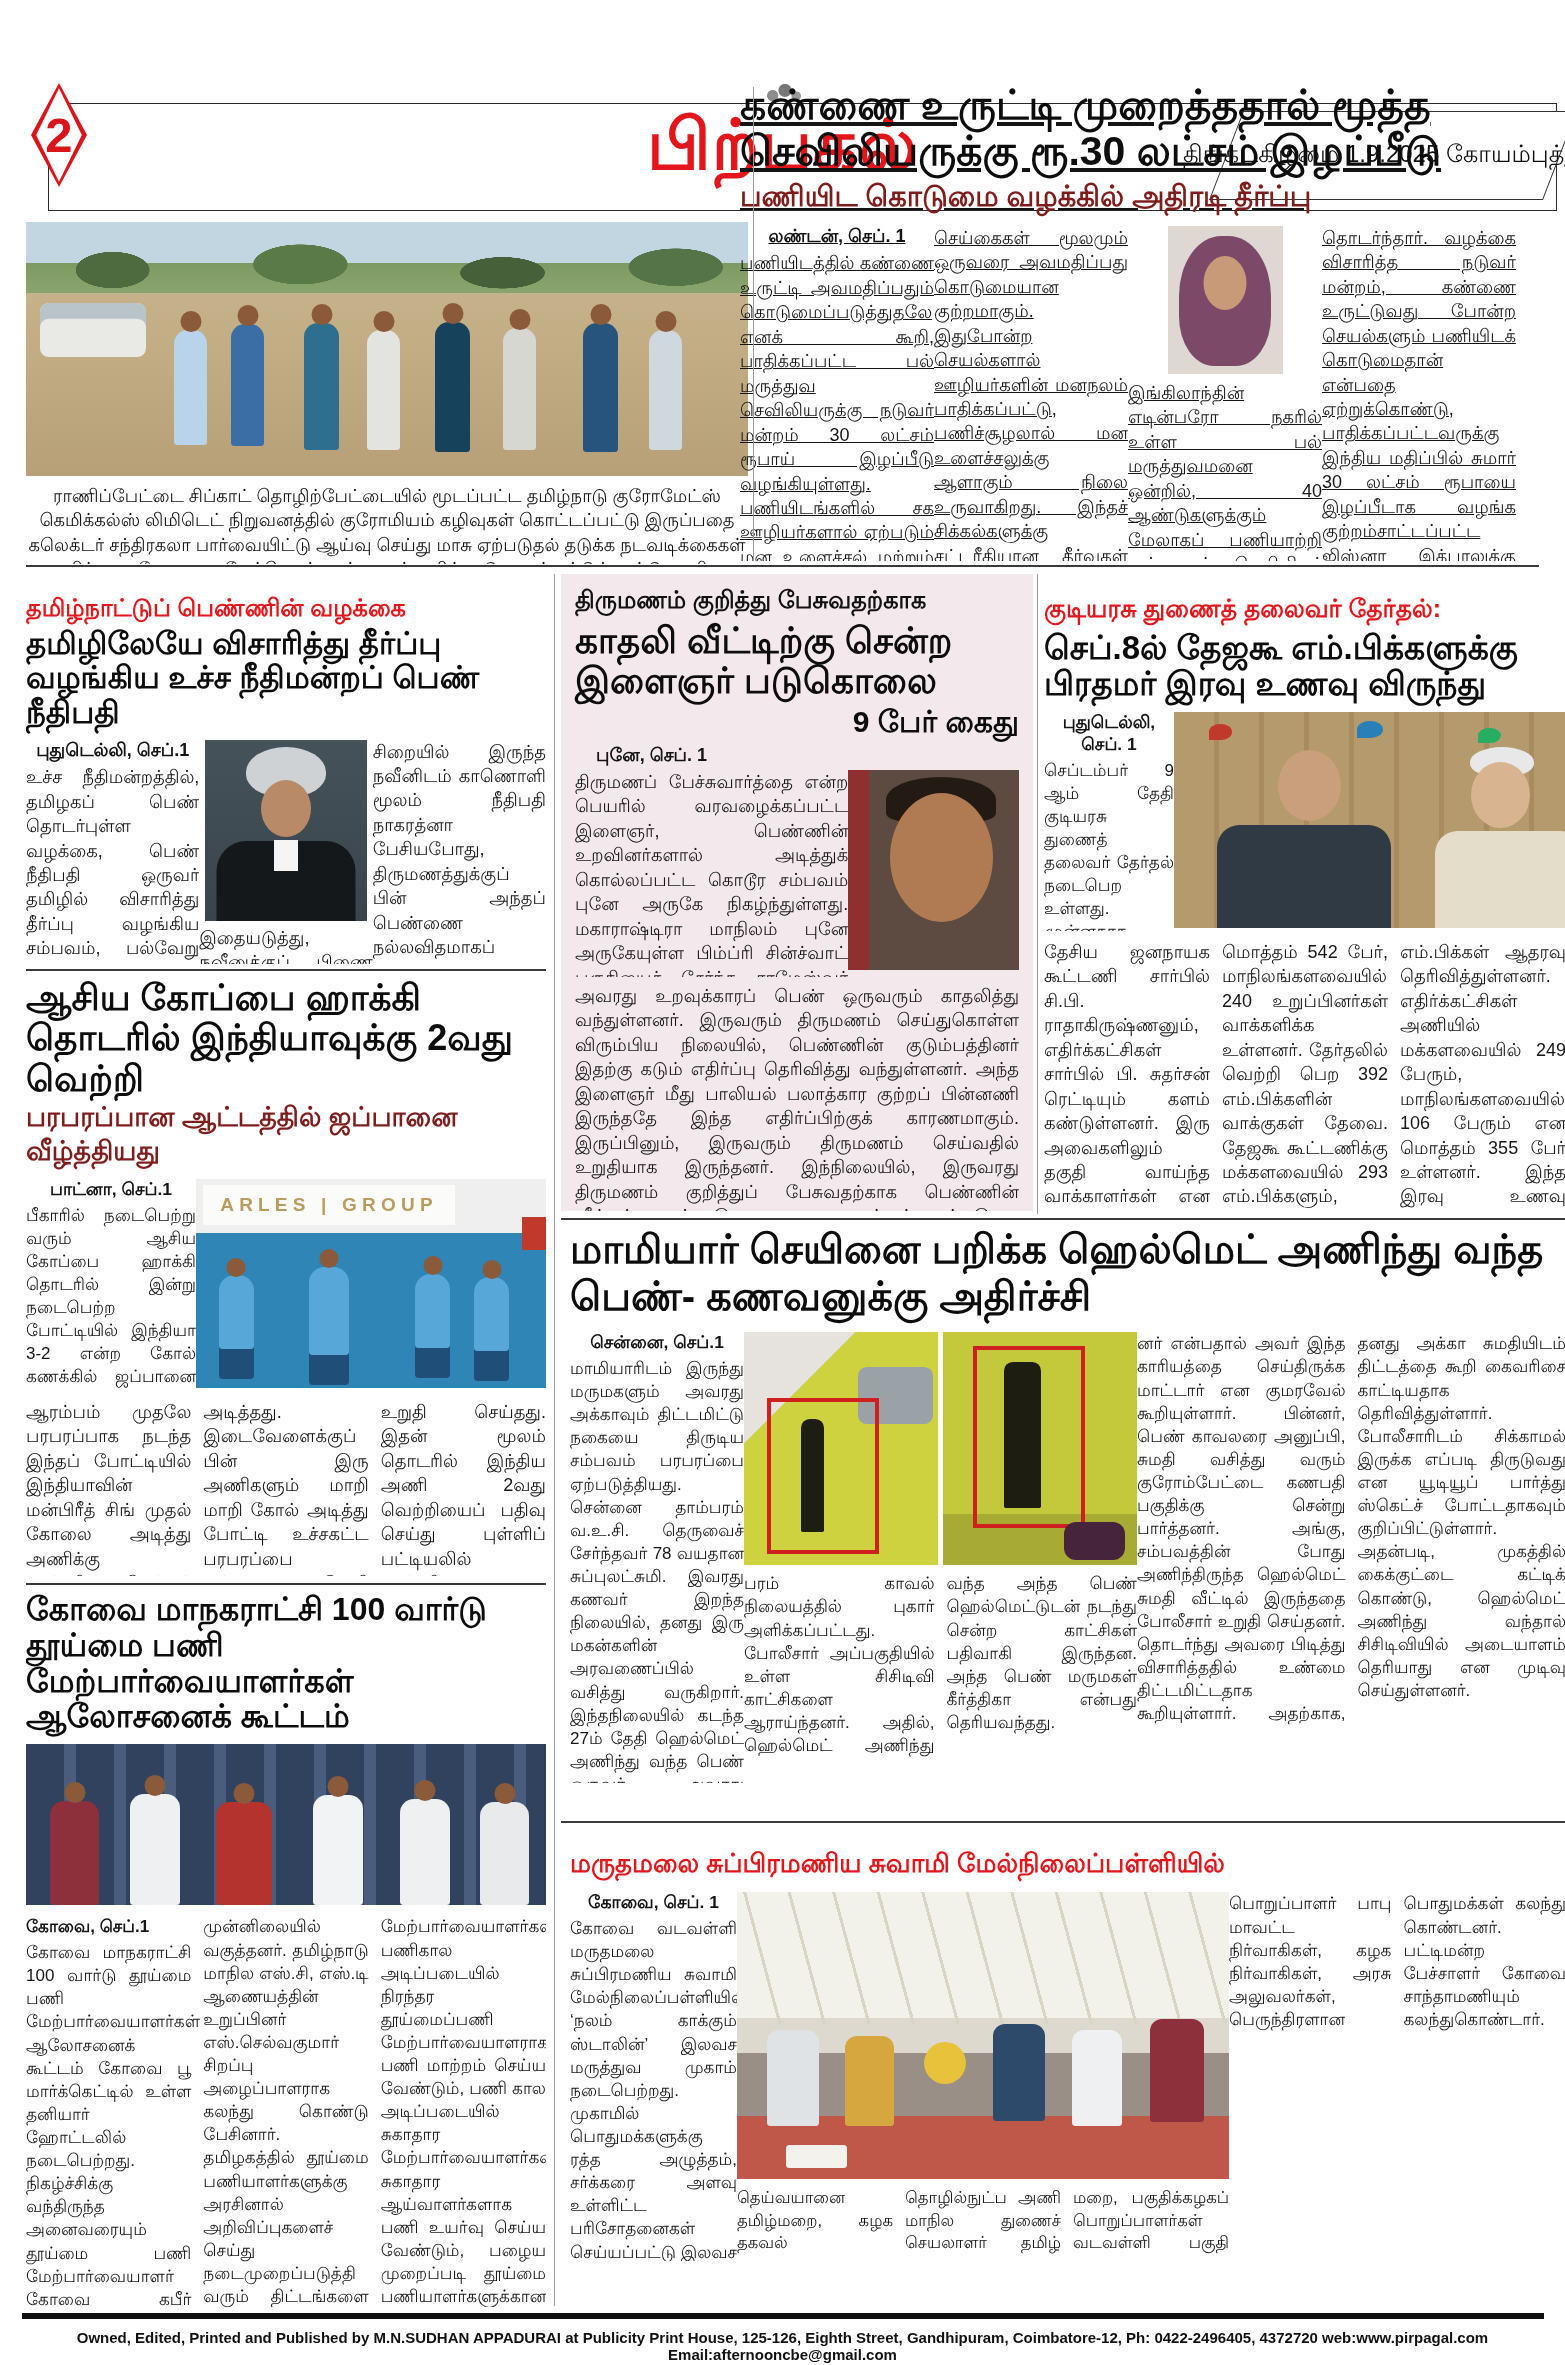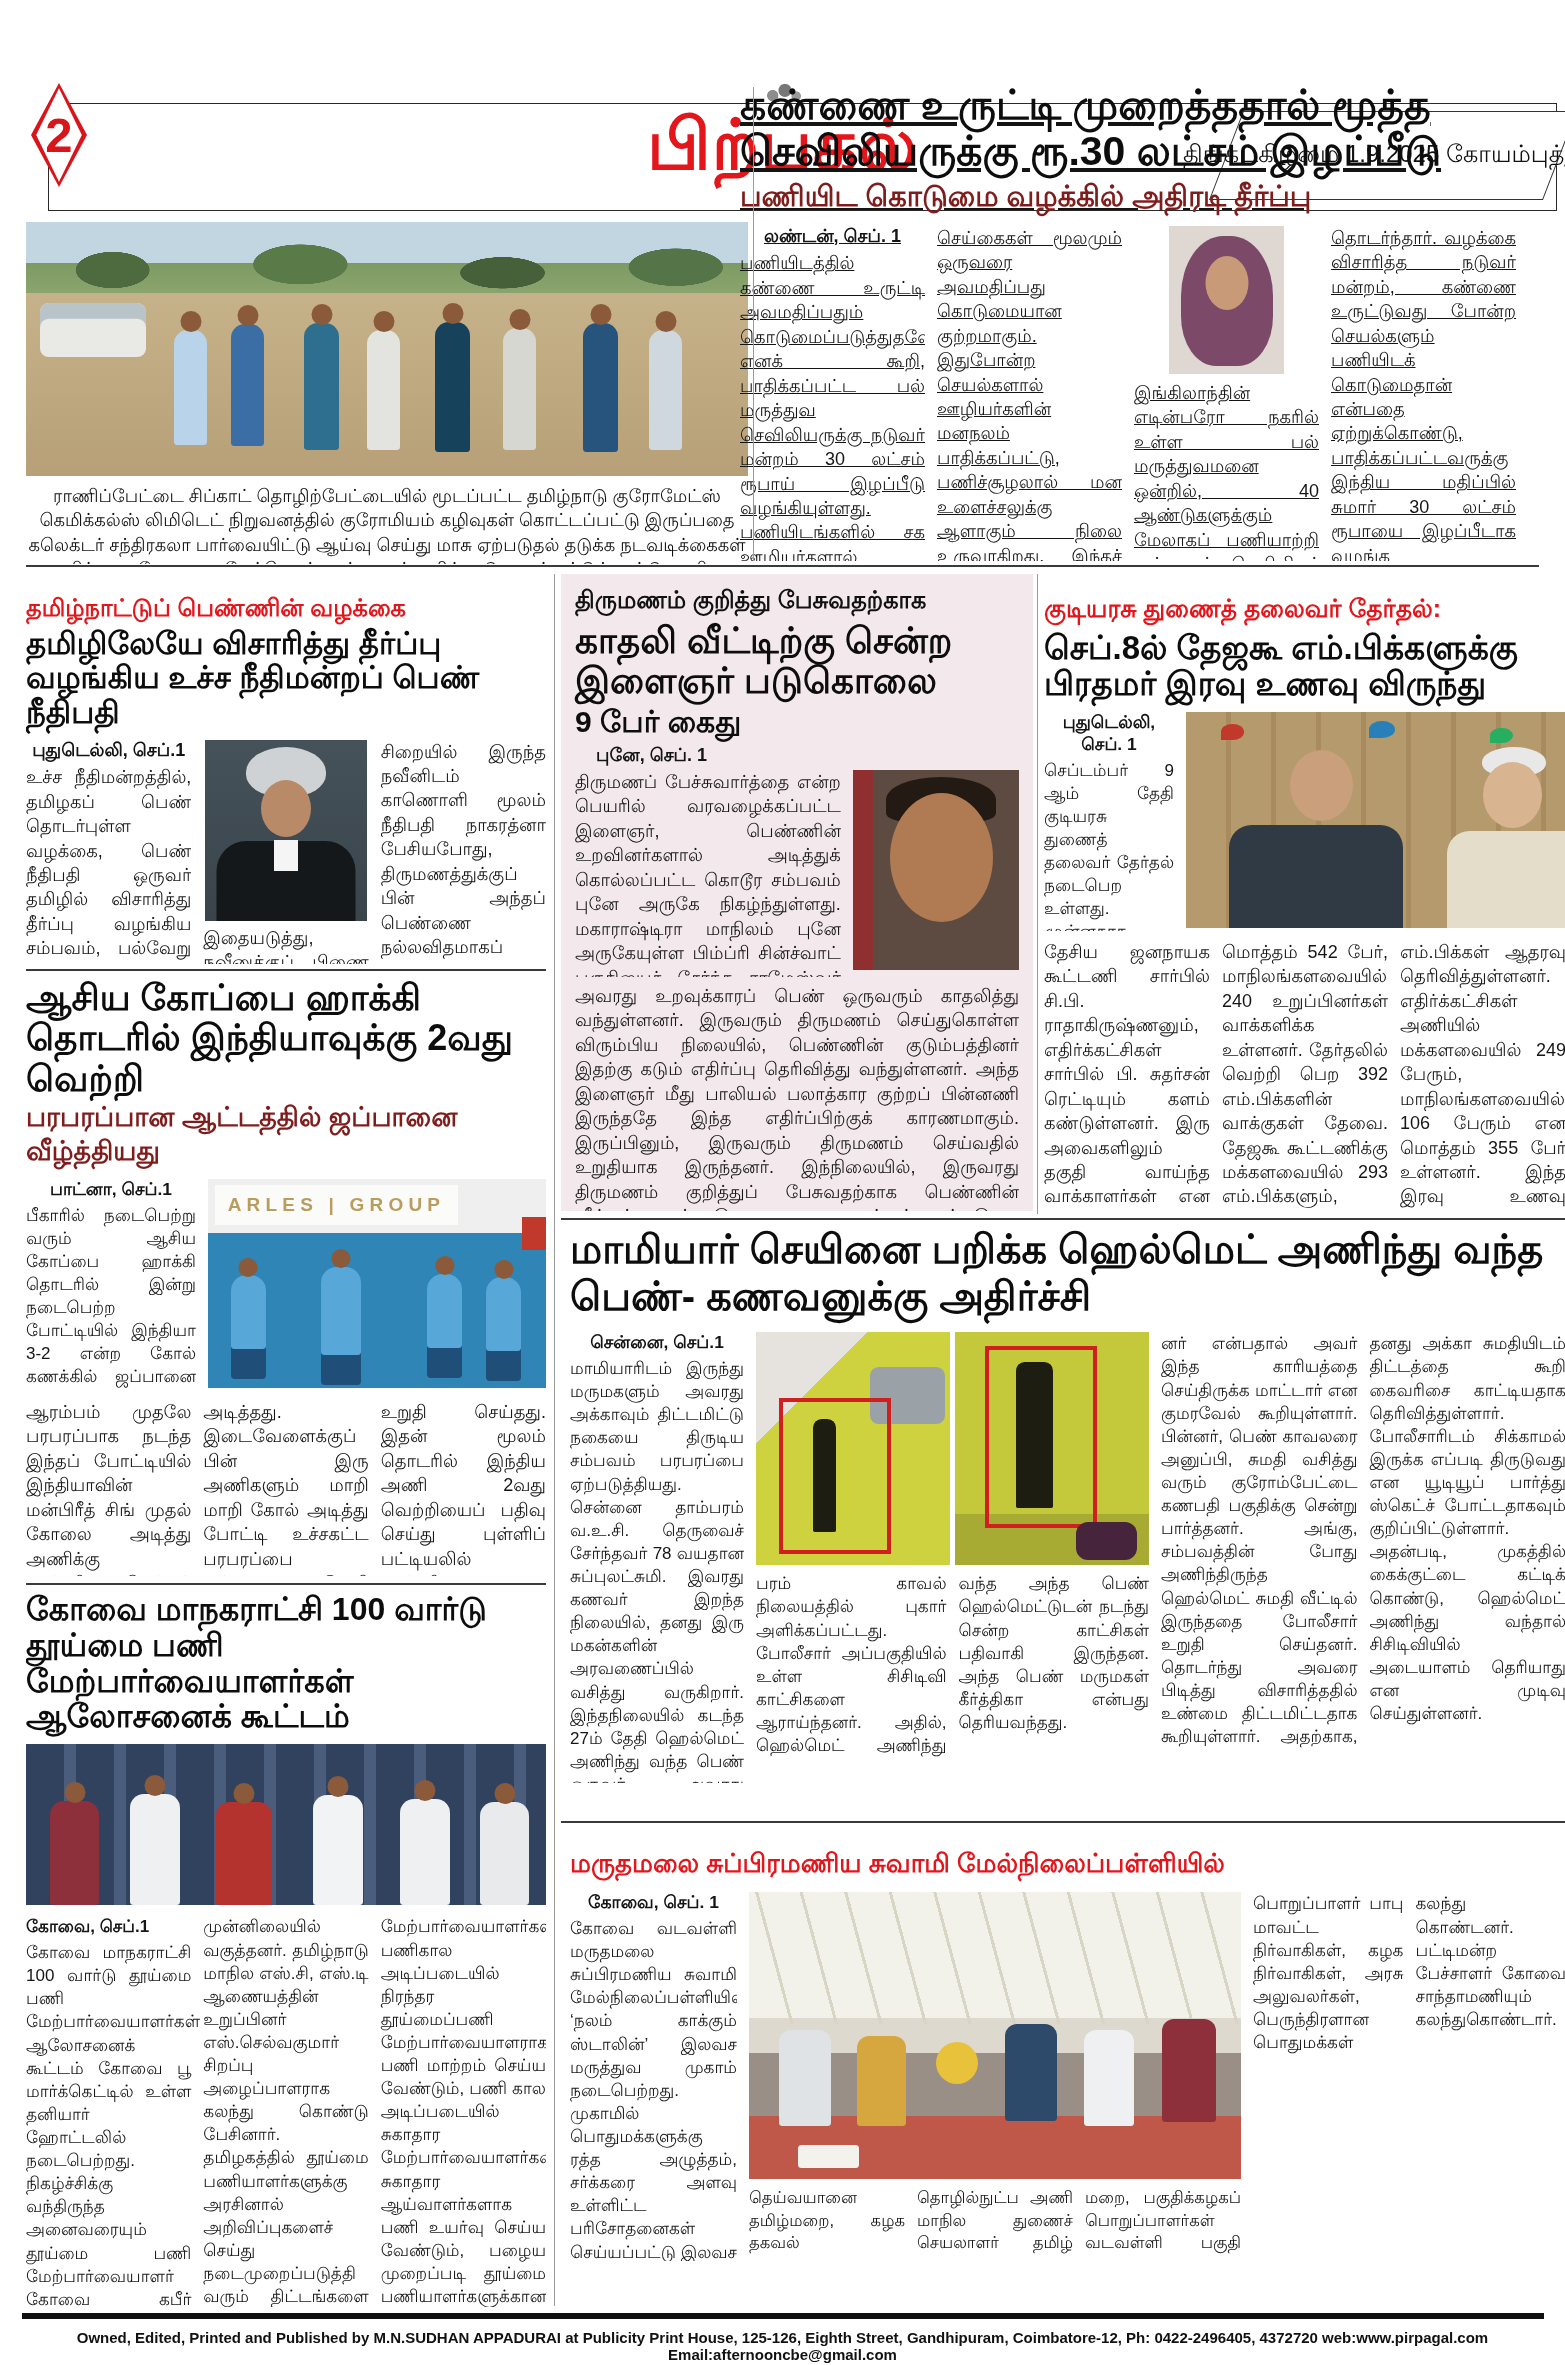--- a/index.html
+++ b/index.html
@@ -26,21 +26,21 @@
   .rule{background:#3a3a3a;}
   .vrule{background:#9a9a9a;}
   .kicker-red{color:#e3161c;font-weight:800;margin-top:18px;}
   .kicker-black{color:#111;font-weight:800;}
   .headline{color:#0d0d0d;font-weight:800;line-height:1.12;}
   .subhead-red{color:#7f1d1d;font-weight:800;}
   .dateline{font-weight:800;text-align:center;margin-bottom:2.6px;}
   .body-txt{font-size:18px;line-height:1.36;text-align:justify;color:#161616;}
   .cols2{column-count:2;column-gap:12px;}
   .cols3{column-count:3;column-gap:12px;}
-  .flexrow{display:flex;gap:12px;}
+  .flexrow{display:flex;}
   .clip{overflow:hidden;}
   
   .ph{position:relative;overflow:hidden;background:#ccc;}
   .fig{position:absolute;border-radius:14px 14px 3.5px 3.5px;}
   .fig::before{content:"";position:absolute;top:-19px;left:50%;transform:translateX(-50%);
      width:21px;height:21px;border-radius:50%;background:#8a5a3a;}
   .ph-inspection{background:linear-gradient(180deg,#c2d6e2 0%,#c2d6e2 16%,#7e9a63 16%,#8aa46d 28%,#c6b28a 28%,#b7a077 100%);}
   .trees{position:absolute;left:0;top:8%;width:100%;height:22%;
      background:radial-gradient(ellipse 61px 30px at 12% 50%,#4e6b3f 60%,transparent 61%),
                 radial-gradient(ellipse 78px 33px at 38% 40%,#5a7a47 60%,transparent 61%),
@@ -160,21 +160,21 @@
       </div>
       <div style="flex:1;" class="clip">
         <div class="body-txt">சிறையில் இருந்த நவீனிடம் காணொளி மூலம் நீதிபதி நாகரத்னா பேசியபோது, திருமணத்துக்குப் பின் அந்தப் பெண்ணை நல்லவிதமாகப் பார்த்துக் கொள்வதாக அவர் தமிழில் தெரிவித்தார். இதையடுத்து திருமணம் செய்துகொள்ள ஒப்புக்கொண்ட நவீனுக்குப் பிணை வழங்கிய நீதிபதி நாகரத்னா, பெங்களூரில் தாம் வசித்தபோது அண்டை வீட்டில் இருந்த தமிழ்க் குடும்பத்தார் மூலம் தமிழில் பேசக் கற்றுக்கொண்டதாகக் கூறினார்.</div>
       </div>
     </div>
   </div>
 
   <div class="abs clip" style="left:561px;top:574px;width:472px;height:637px;background:#f3e9ec;padding:12px 14px;box-sizing:border-box;">
     <div class="kicker-black" style="font-size:24px;">திருமணம் குறித்து பேசுவதற்காக</div>
     <div class="headline" style="font-size:36px;margin-top:3.5px;">காதலி வீட்டிற்கு சென்ற இளைஞர் படுகொலை</div>
-    <div class="headline" style="font-size:30px;margin-top:3.5px;">9 பேர் கைது</div>
+    <div class="headline" style="font-size:30px;margin-top:3.5px;text-align:right;">9 பேர் கைது</div>
     <div class="dateline" style="font-size:18px;text-align:left;margin:7px 0 1.7px 21px;">புனே, செப். 1</div>
     <div class="flexrow" style="height:207px;">
       <div style="flex:1.6;" class="clip">
         <div class="body-txt">திருமணப் பேச்சுவார்த்தை என்ற பெயரில் வரவழைக்கப்பட்ட இளைஞர், பெண்ணின் உறவினர்களால் அடித்துக் கொல்லப்பட்ட கொடூர சம்பவம் புனே அருகே நிகழ்ந்துள்ளது. மகாராஷ்டிரா மாநிலம் புனே அருகேயுள்ள பிம்ப்ரி சின்ச்வாட் பகுதியைச் சேர்ந்த ராமேஸ்வர் கேங்கட் (26) என்ற இளைஞரும்,</div>
       </div>
       <div style="flex:1;" class="clip">
         <div class="ph ph-man" style="width:100%;height:200px;">
           <div class="hair-dark" style="right:22.6px;top:7px;width:110px;height:45px;"></div>
           <div class="face" style="left:auto;right:26px;top:22.6px;width:103px;height:129px;transform:none;background:#b07a52;"></div>
         </div>

